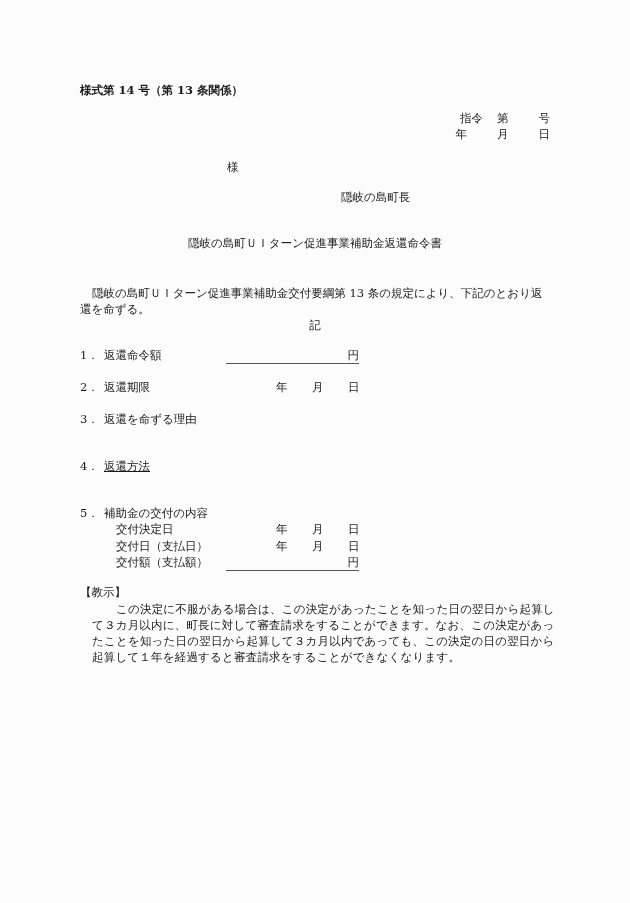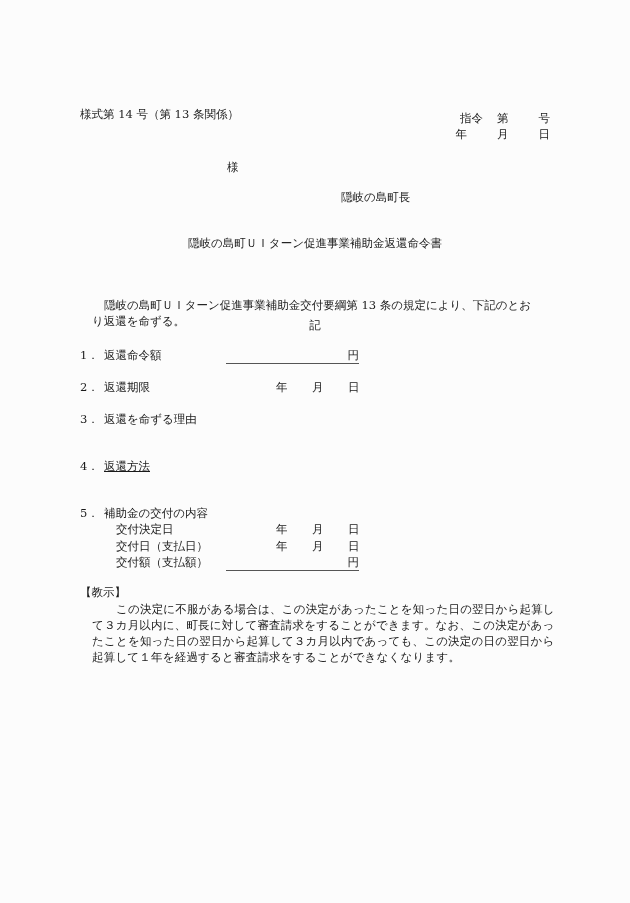--- a/index.html
+++ b/index.html
@@ -11,31 +11,31 @@
     width: 630px;
     height: 903px;
     position: relative;
     overflow: hidden;
     font-family: "DejaVu Serif", "Liberation Serif", serif;
     color: #1a1a1a;
     font-size: 11.5px;
     line-height: 16px;
   }
   .abs { position: absolute; white-space: nowrap; }
-  .form-no { left: 80px; top: 106px; }
+  .form-no { left: 80px; top: 82px; font-weight: bold; }
   .directive { right: 80px; top: 110px; }
   .directive span, .issue-date span { display: inline-block; }
   .issue-date { right: 80px; top: 126px; }
   .gap-a { width: 14px; }
   .gap-b { width: 30px; }
   .recipient { left: 227px; top: 159px; }
   .issuer { left: 341px; top: 189px; }
   .title { left: 0; width: 630px; text-align: center; top: 235px; }
   .body-text { left: 80px; width: 472px; top: 285px; white-space: normal; }
-  .body-text p { margin: 12px; text-indent: 12px; }
+  .body-text p { margin: 0; text-indent: 12px; }
   .ki { left: 0; width: 630px; text-align: center; top: 317px; }
 
   .item { left: 80px; }
   .item-num { display: inline-block; width: 24px; }
   .item1 { top: 347px; }
   .item2 { top: 379px; }
   .item3 { top: 411px; }
   .item4 { top: 458px; text-decoration: underline; }
   .item5 { top: 505px; }
 

